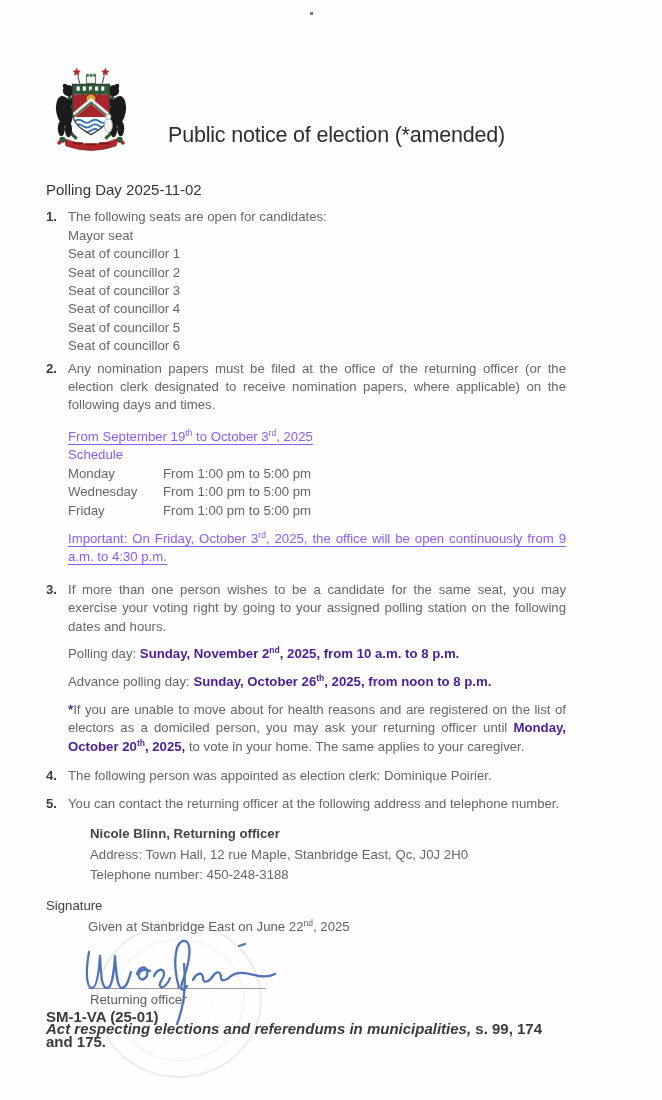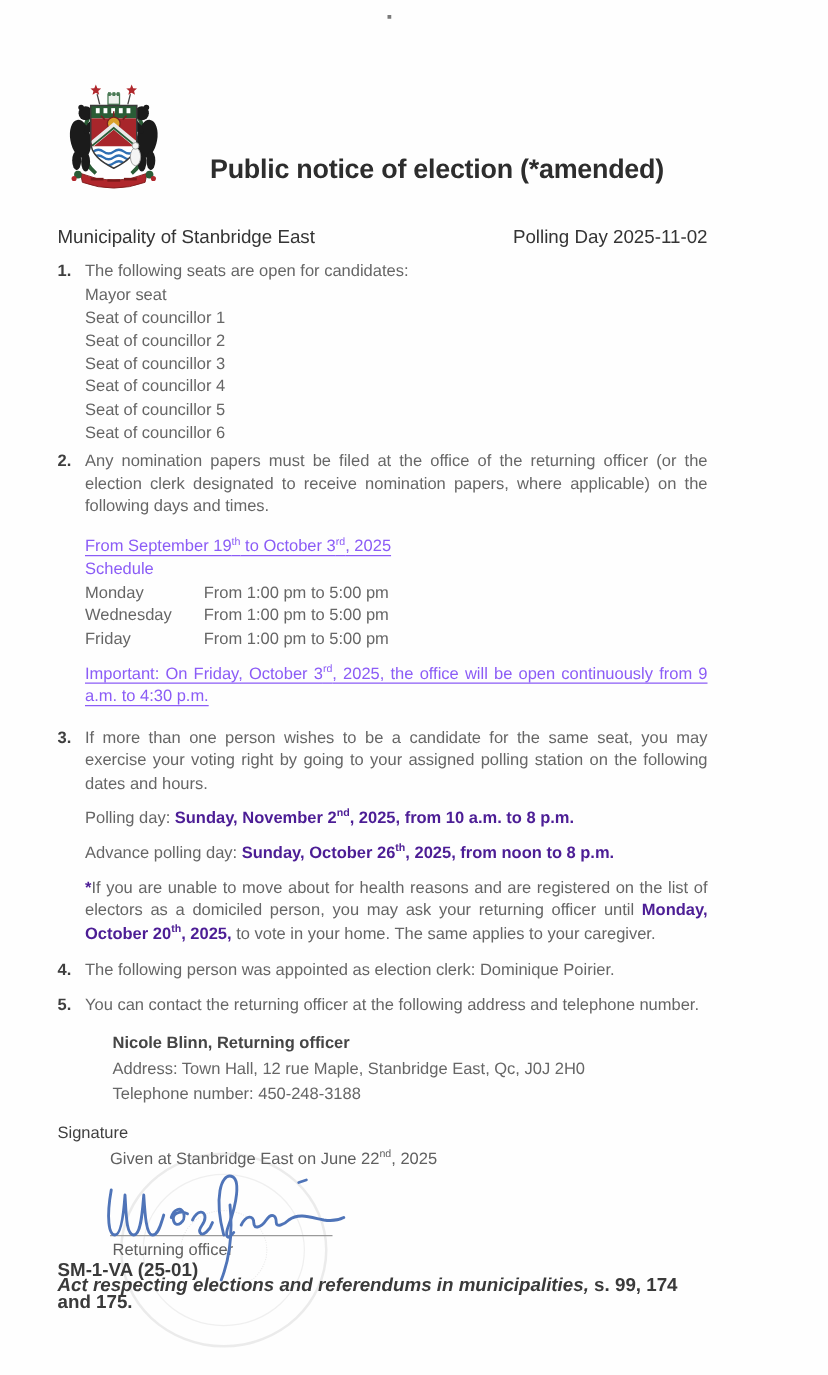--- a/index.html
+++ b/index.html
@@ -2,21 +2,21 @@
 <html><head>
 <meta charset="utf-8">
 <style>
   html,body{margin:0;padding:0;background:#ffffff;}
   .page{position:relative;width:662px;height:1100px;background:#fefefe;overflow:hidden;
         font-family:"Liberation Sans","DejaVu Sans",sans-serif;color:#666666;
         font-size:13.2px;line-height:18.4px;}
   .speck{position:absolute;left:310px;top:12px;width:3px;height:3px;background:#7a7a7a;}
   .crest{position:absolute;left:52px;top:64px;width:78px;height:88px;}
   .title{position:absolute;left:168px;top:122px;margin:0;font-size:21.5px;line-height:26px;
-         font-weight:700;color:#2d2d2d;letter-spacing:-0.2px;}
+         font-weight:400;color:#2d2d2d;letter-spacing:-0.2px;}
   .content{position:relative;z-index:2;padding:181px 96px 0 46px;}
   .subheader{display:flex;justify-content:space-between;font-size:15px;color:#343434;}
   .justify{text-align:justify;}
   p{margin:0;}
   .intro{margin-top:24px;}
   .item{display:flex;}
   .num{flex:0 0 22px;font-weight:700;color:#3e3e3e;}
   .itext{flex:1;min-width:0;}
   .mt1{margin-top:9px;}  .mt2{margin-top:4px;}  .mt3{margin-top:13px;}
   .mt4{margin-top:10px;} .mt5{margin-top:14px;} .mt6{margin-top:11px;}
@@ -122,21 +122,20 @@
     </g>
   </svg>
 
   <h1 class="title">Public notice of election (*amended)</h1>
 
   <div class="seal"></div>
 
   <div class="content">
 
     <div class="subheader">
-      <span>Municipality of Stanbridge East</span>
       <span>Polling Day 2025-11-02</span>
     </div>
 
 
     <div class="item mt1">
       <span class="num">1.</span>
       <div class="itext">
         <div>The following seats are open for candidates:</div>
         <div>Mayor seat</div>
         <div>Seat of councillor 1</div>

